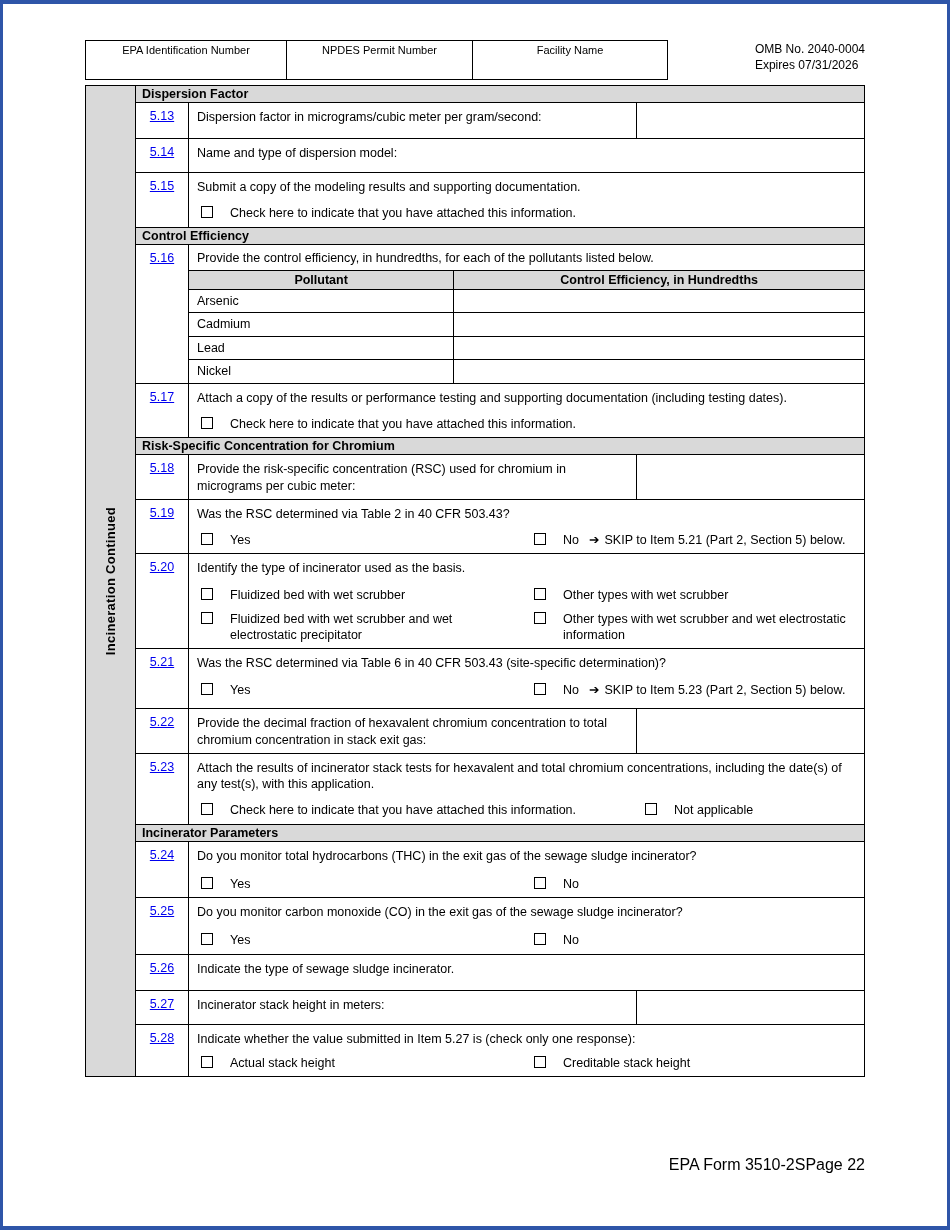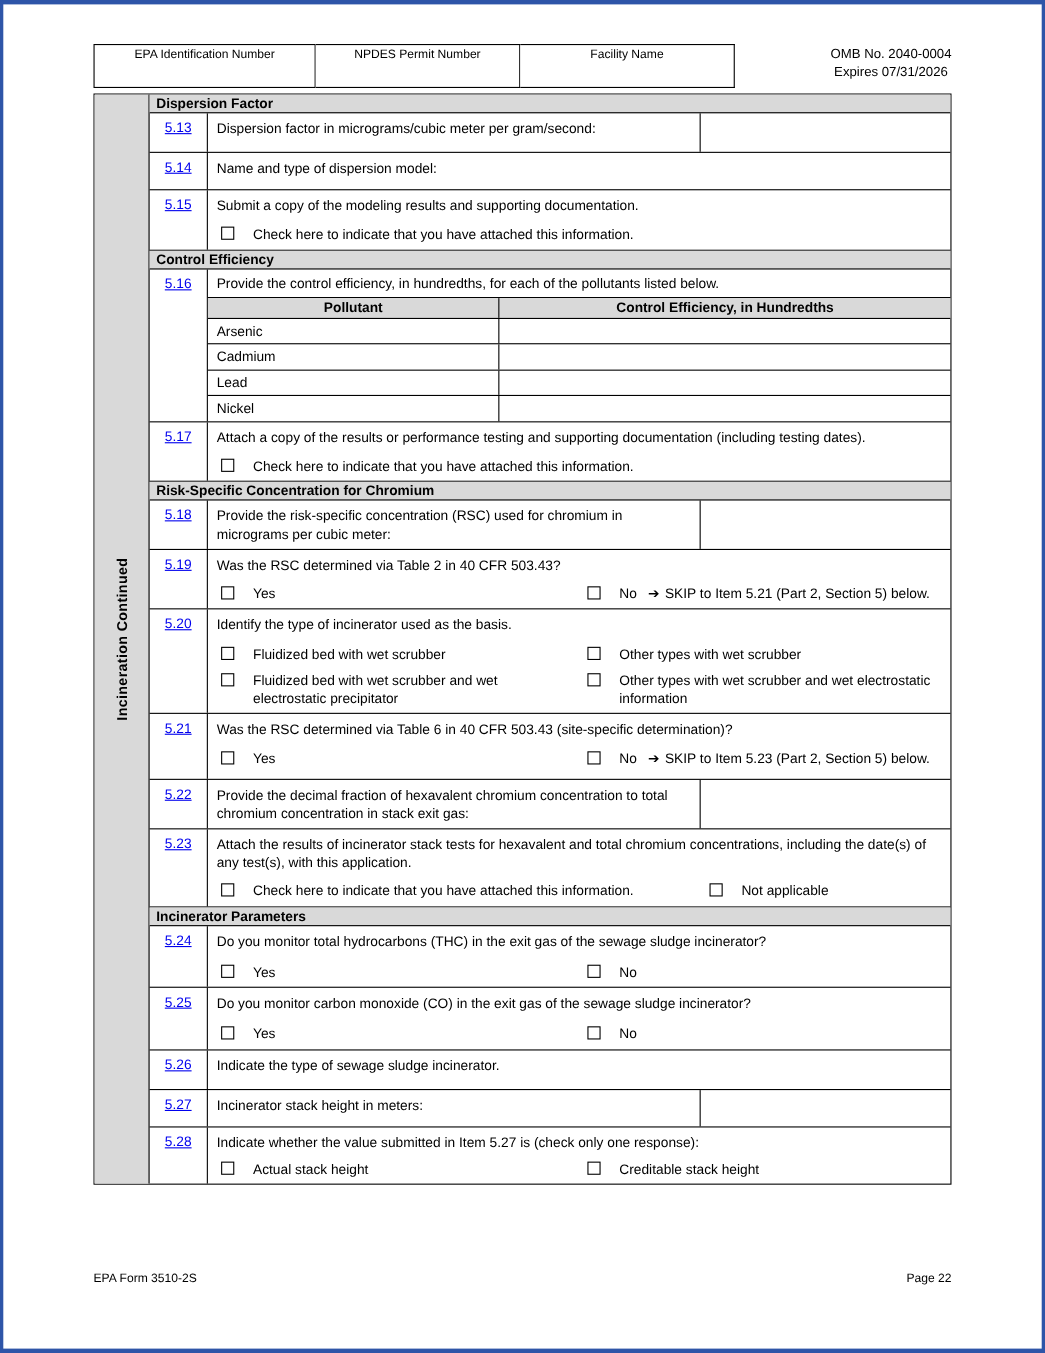--- a/index.html
+++ b/index.html
@@ -6,21 +6,21 @@
   html,body { width:950px; height:1230px; }
   body { background:#2e55a8; font-family:"Liberation Sans", sans-serif; color:#000; position:relative; overflow:hidden; }
   .page { position:absolute; top:4px; left:3px; width:944px; height:1222px; background:#ffffff; }
 
   
   .header { position:absolute; top:36px; left:82px; width:780px; display:flex; }
   .hboxes { display:flex; }
   .hbox { border:1px solid #000; height:40px; padding-top:3px; text-align:center; font-size:11px; background:#fff; }
   .hbox + .hbox { border-left:none; }
   .hbox1 { width:202px;text-align:center; } .hbox2 { width:186px; } .hbox3 { width:195px; }
-  .omb { margin-left:auto; text-align:center; font-size:12px; line-height:1.3; padding-top:2px; }
+  .omb { margin-left:auto; text-align:left; font-size:12px; line-height:1.3; padding-top:2px; }
 
   
   .form-table { position:absolute; top:81px; left:82px; width:780px; display:flex; border:1px solid #000; }
   .sidebar { width:50px; background:#d9d9d9; border-right:1px solid #000; display:flex; align-items:center; justify-content:center; flex-shrink:0; }
   .vtext { writing-mode:vertical-rl; transform:rotate(180deg); font-weight:bold; font-size:13px; white-space:nowrap; letter-spacing:0.3px; }
   .form-body { flex:1; display:flex; flex-direction:column; min-width:0; }
   .sec-header { background:#d9d9d9; border-bottom:1px solid #000; font-weight:bold; font-size:12.5px; padding:1px 6px; }
   .row { display:flex; border-bottom:1px solid #000; }
   .form-body > .row:last-child { border-bottom:none; }
   .num-cell { width:53px; border-right:1px solid #000; text-align:center; padding-top:6px; font-size:12.5px; flex-shrink:0; }
@@ -48,21 +48,21 @@
   .q-pad { padding:5px 10px 4px 8px; }
   .ptable { border-top:1px solid #000; }
   .pt-row { display:flex; border-bottom:1px solid #000; min-height:23px; }
   .ptable .pt-row:last-child { border-bottom:none; }
   .pt-head { background:#d9d9d9; font-weight:bold; min-height:19px; }
   .pt-c1 { width:39.3%; border-right:1px solid #000; padding:3px 8px; flex-shrink:0; }
   .pt-c2 { flex:1; padding:3px 8px; }
   .pt-head .pt-c1, .pt-head .pt-c2 { text-align:center; padding:1px 8px; }
 
   
-  .footer { position:absolute; top:1152px; left:82px; width:780px; display:flex; justify-content:space-between; font-size:11px; }
+  .footer { position:absolute; top:1152px; left:82px; width:780px; display:flex; justify-content:flex-end; font-size:16px; }
 </style>
 </head>
 <body>
 
 <div class="page">
 
   <div class="header">
     <div class="hboxes">
       <div class="hbox hbox1">
         <span>EPA Identification Number</span>

